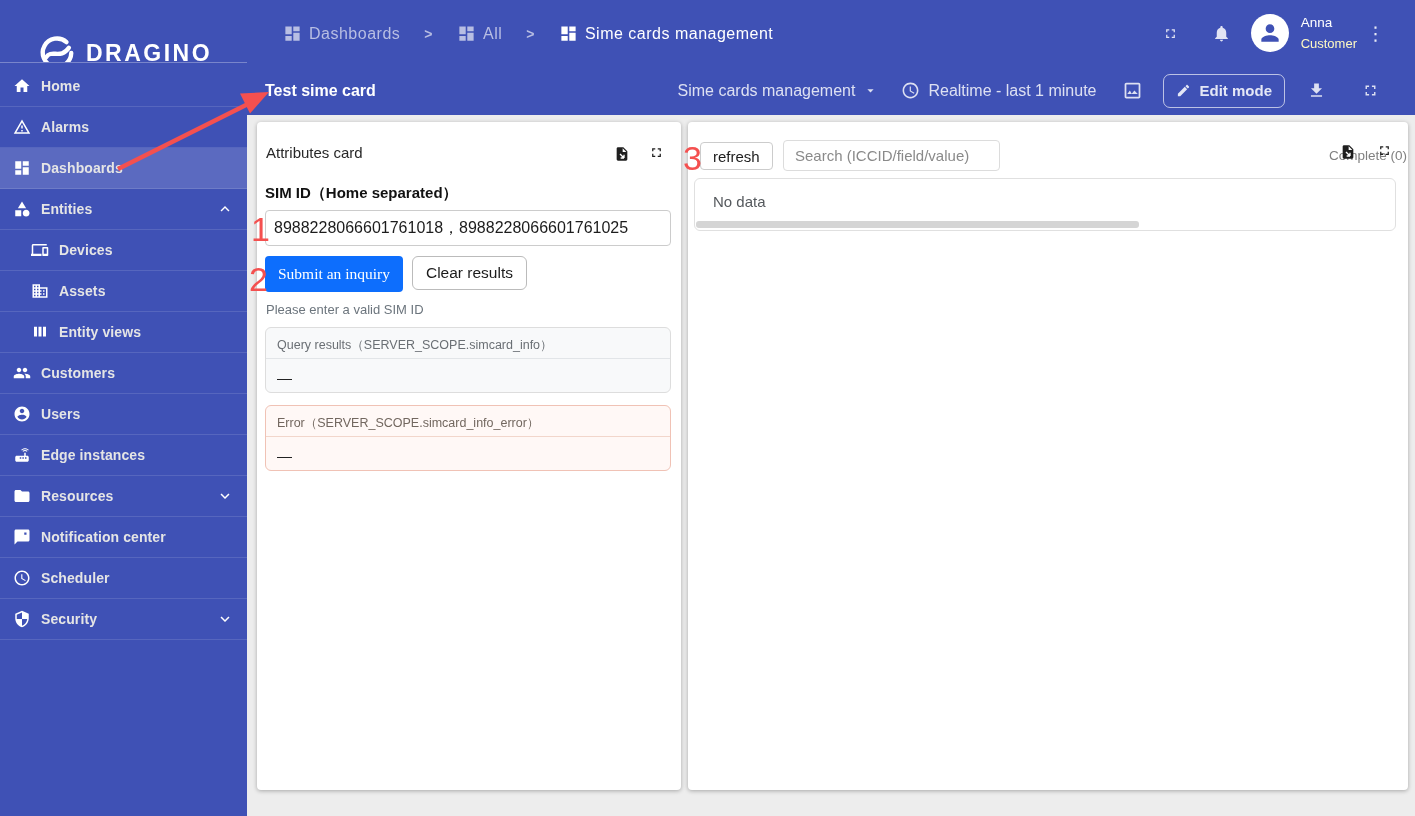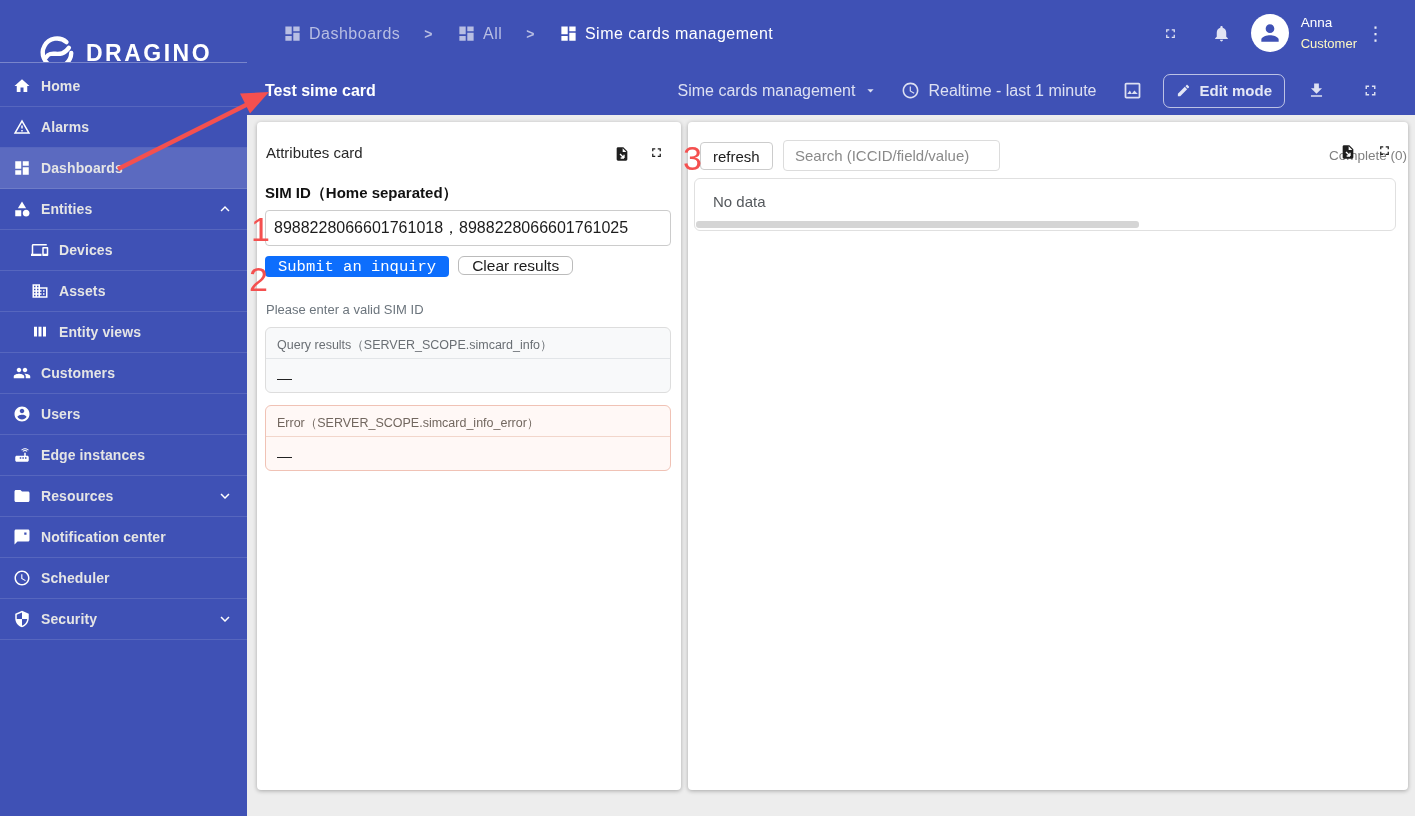--- a/index.html
+++ b/index.html
@@ -35,22 +35,22 @@
   .edit-btn span { margin-left:8px; font-size:15px; font-weight:bold; }
   .content { position:absolute; left:247px; top:115px; width:1168px; height:701px; background:#ededed; }
   .card { position:absolute; top:7px; background:#fff; border-radius:4px; box-shadow:0 1px 4px rgba(0,0,0,0.3); }
   .card-left { left:10px; width:424px; height:668px; }
   .card-right { left:441px; width:720px; height:668px; }
   .card-icons { position:absolute; top:145px; display:flex; }
   .widget-title { position:absolute; left:9px; top:144px; font-size:15px; color:#282828; }
   .sim-label { position:absolute; left:8px; top:62px; font-size:15px; font-weight:bold; color:#111; }
   .sim-input { position:absolute; left:8px; top:88px; width:406px; height:36px; border:1px solid #ccc; border-radius:4px; font-size:16px; color:#1c1c1c; padding:0 8px; font-family:"Liberation Sans",sans-serif; }
   .btn-row { position:absolute; left:8px; top:134px; display:flex; }
-  .btn-submit { height:21px; background:#0d6efd; color:#fff; border:none; border-radius:4px; font-size:15.5px; padding:0 13px; font-family:Liberation Mono, monospace; }
-  .btn-clear { height:19px; background:#fff; color:#1c1c1c; border:1px solid #bbb; border-radius:6px; font-size:15.5px; padding:0 13px; margin-left:9px; font-family:"Liberation Sans",sans-serif; }
+  .btn-submit { height:36px; background:#0d6efd; color:#fff; border:none; border-radius:4px; font-size:15.5px; padding:0 13px; font-family:Liberation Serif, serif; }
+  .btn-clear { height:34px; background:#fff; color:#1c1c1c; border:1px solid #bbb; border-radius:6px; font-size:15.5px; padding:0 13px; margin-left:9px; font-family:"Liberation Sans",sans-serif; }
   .hint { position:absolute; left:9px; top:180px; font-size:13px; color:#6c757d; }
   .result-box { position:absolute; left:8px; width:406px; height:66px; border-radius:6px; }
   .result-box .rb-head { height:31px; font-size:12.5px; padding:9px 0 0 11px; }
   .result-box .rb-body { font-size:15px; padding:10px 0 0 11px; color:#222; }
   .query-box { top:205px; background:#f8f9fa; border:1px solid #ddd; }
   .query-box .rb-head { color:#6a6f74; border-bottom:1px solid #e2e5e8; }
   .error-box { top:283px; background:#fff8f6; border:1px solid #f0c2b5; }
   .error-box .rb-head { color:#72675f; border-bottom:1px solid #f2d6cb; }
   .refresh-btn { position:absolute; left:12px; top:20px; height:28px; background:#fff; border:1px solid #ccc; border-radius:4px; font-size:15px; color:#1c1c1c; padding:0 12px; font-family:"Liberation Sans",sans-serif; }
   .search-input { position:absolute; left:95px; top:18px; width:217px; height:31px; border:1px solid #dcdcdc; border-radius:4px; font-size:15px; padding:0 11px; color:#333; font-family:"Liberation Sans",sans-serif; }

